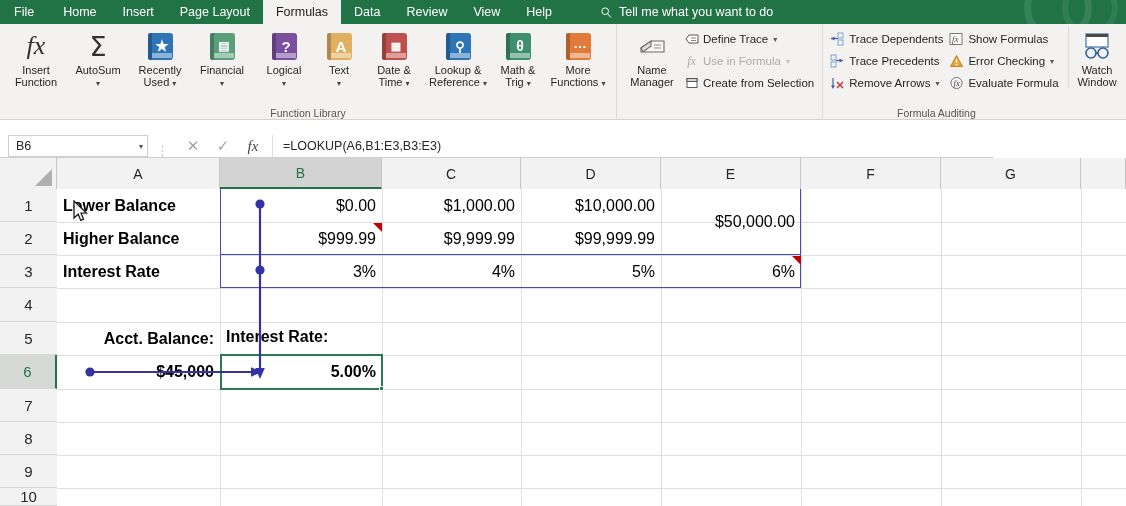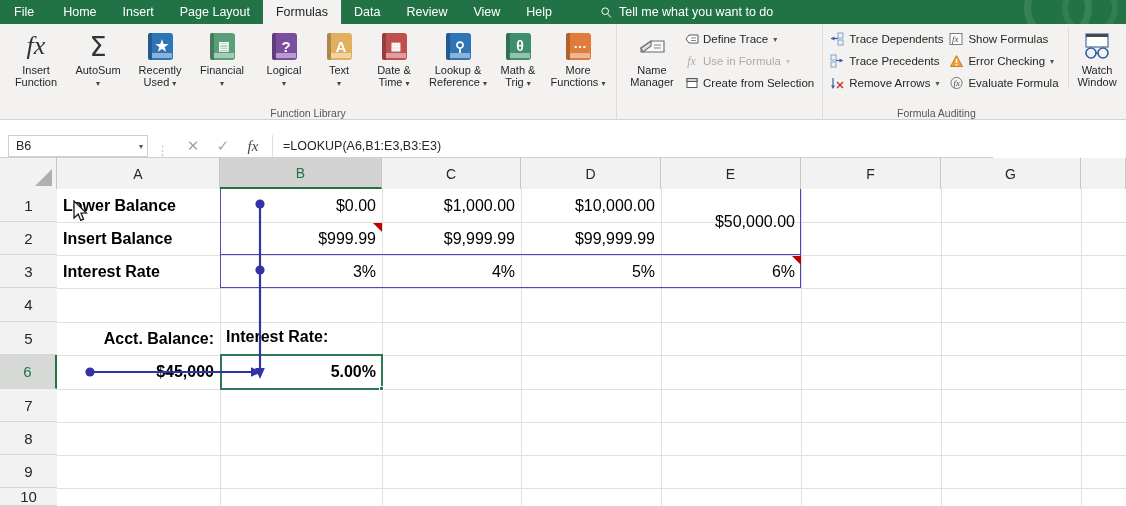--- a/index.html
+++ b/index.html
@@ -519,21 +519,21 @@
           <div class="gl-h" style="top: 233px; width: 1069px;"></div>
           <div class="gl-h" style="top: 266px; width: 1069px;"></div>
           <div class="gl-h" style="top: 299px; width: 1069px;"></div>
         </div>
       <div id="cellcontent">
           <div class="cell l bold" style="left: 0px; top: 0px; width: 163px; height: 33px;">Lower Balance</div>
           <div class="cell r" style="left: 163px; top: 0px; width: 162px; height: 33px;">$0.00</div>
           <div class="cell r" style="left: 325px; top: 0px; width: 139px; height: 33px;">$1,000.00</div>
           <div class="cell r" style="left: 464px; top: 0px; width: 140px; height: 33px;">$10,000.00</div>
           <div class="cell r" style="left: 604px; top: 0px; width: 140px; height: 33px; margin-top: 16px;">$50,000.00</div>
-          <div class="cell l bold" style="left: 0px; top: 33px; width: 163px; height: 33px;">Insert Balance</div>
+          <div class="cell l bold" style="left: 0px; top: 33px; width: 163px; height: 33px;">Higher Balance</div>
           <div class="cell r" style="left: 163px; top: 33px; width: 162px; height: 33px;">$999.99</div>
           <div class="cell r" style="left: 325px; top: 33px; width: 139px; height: 33px;">$9,999.99</div>
           <div class="cell r" style="left: 464px; top: 33px; width: 140px; height: 33px;">$99,999.99</div>
           <div class="cell l bold" style="left: 0px; top: 66px; width: 163px; height: 33px;">Interest Rate</div>
           <div class="cell r" style="left: 163px; top: 66px; width: 162px; height: 33px;">3%</div>
           <div class="cell r" style="left: 325px; top: 66px; width: 139px; height: 33px;">4%</div>
           <div class="cell r" style="left: 464px; top: 66px; width: 140px; height: 33px;">5%</div>
           <div class="cell r" style="left: 604px; top: 66px; width: 140px; height: 33px;">6%</div>
           <div class="cell r bold" style="left: 0px; top: 133px; width: 163px; height: 33px;">Acct. Balance:</div>
           <div class="cell l bold" style="left: 163px; top: 133px; width: 162px; height: 30px;">Interest Rate:</div>

